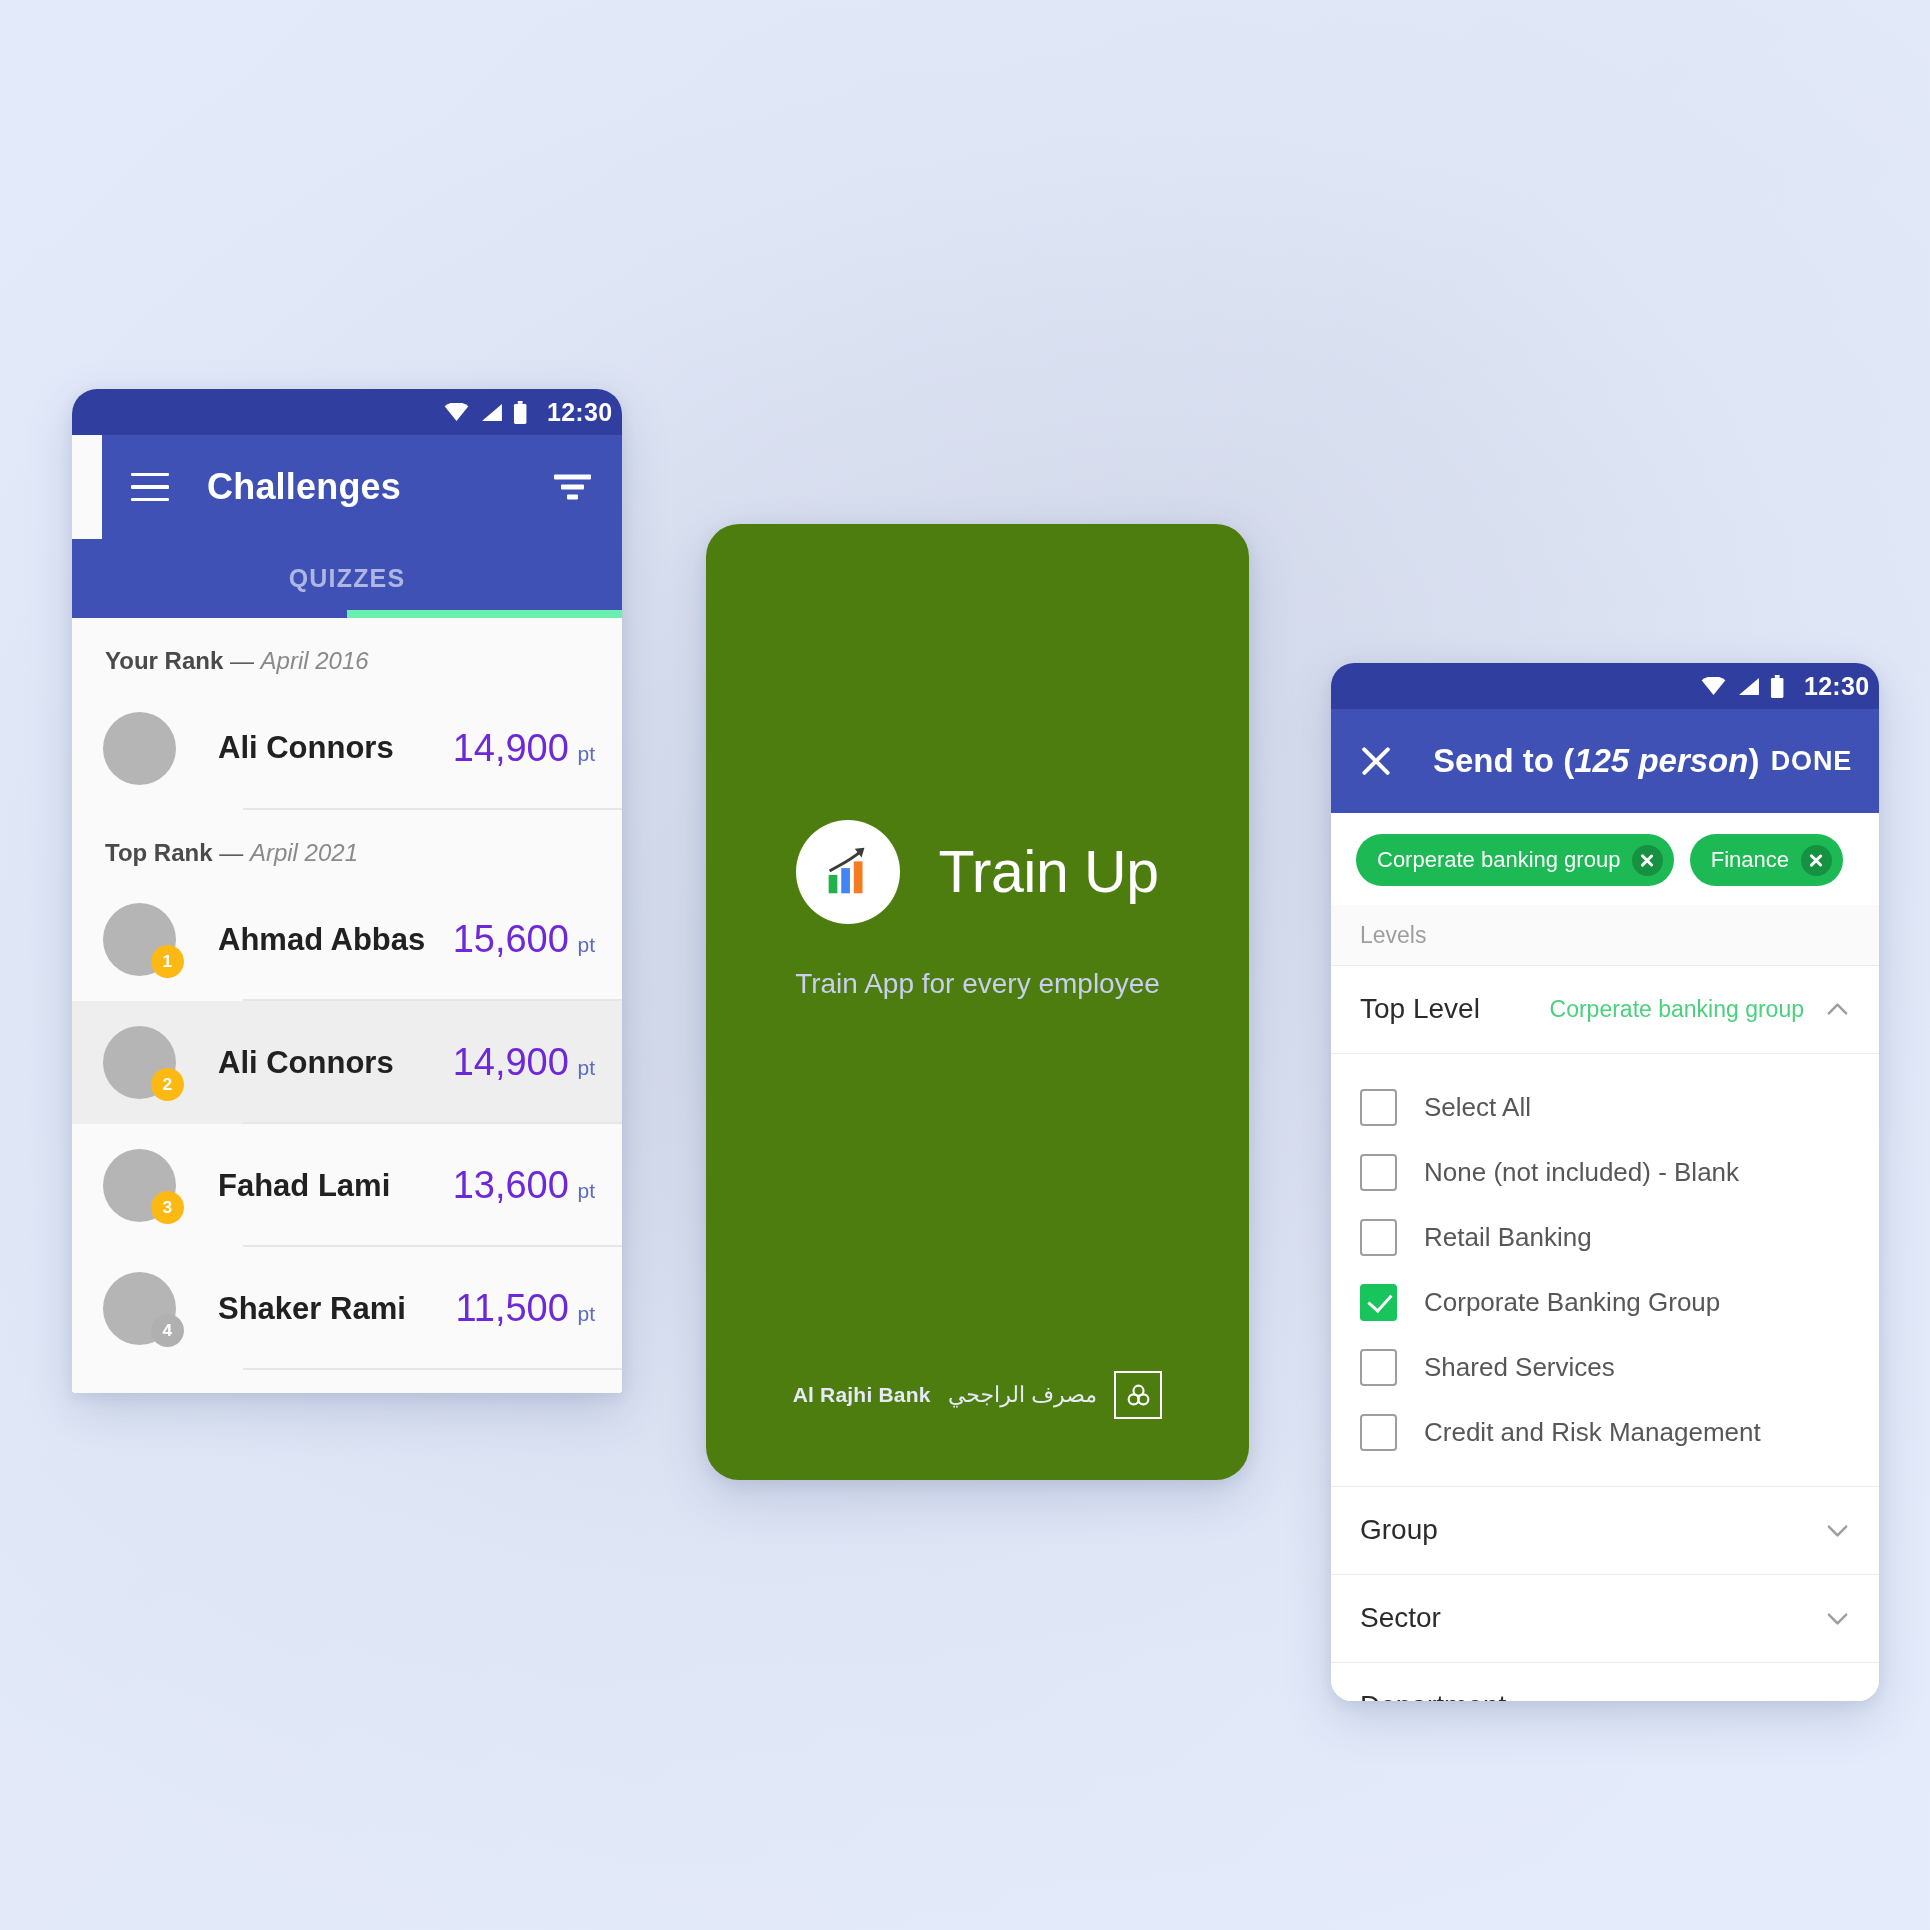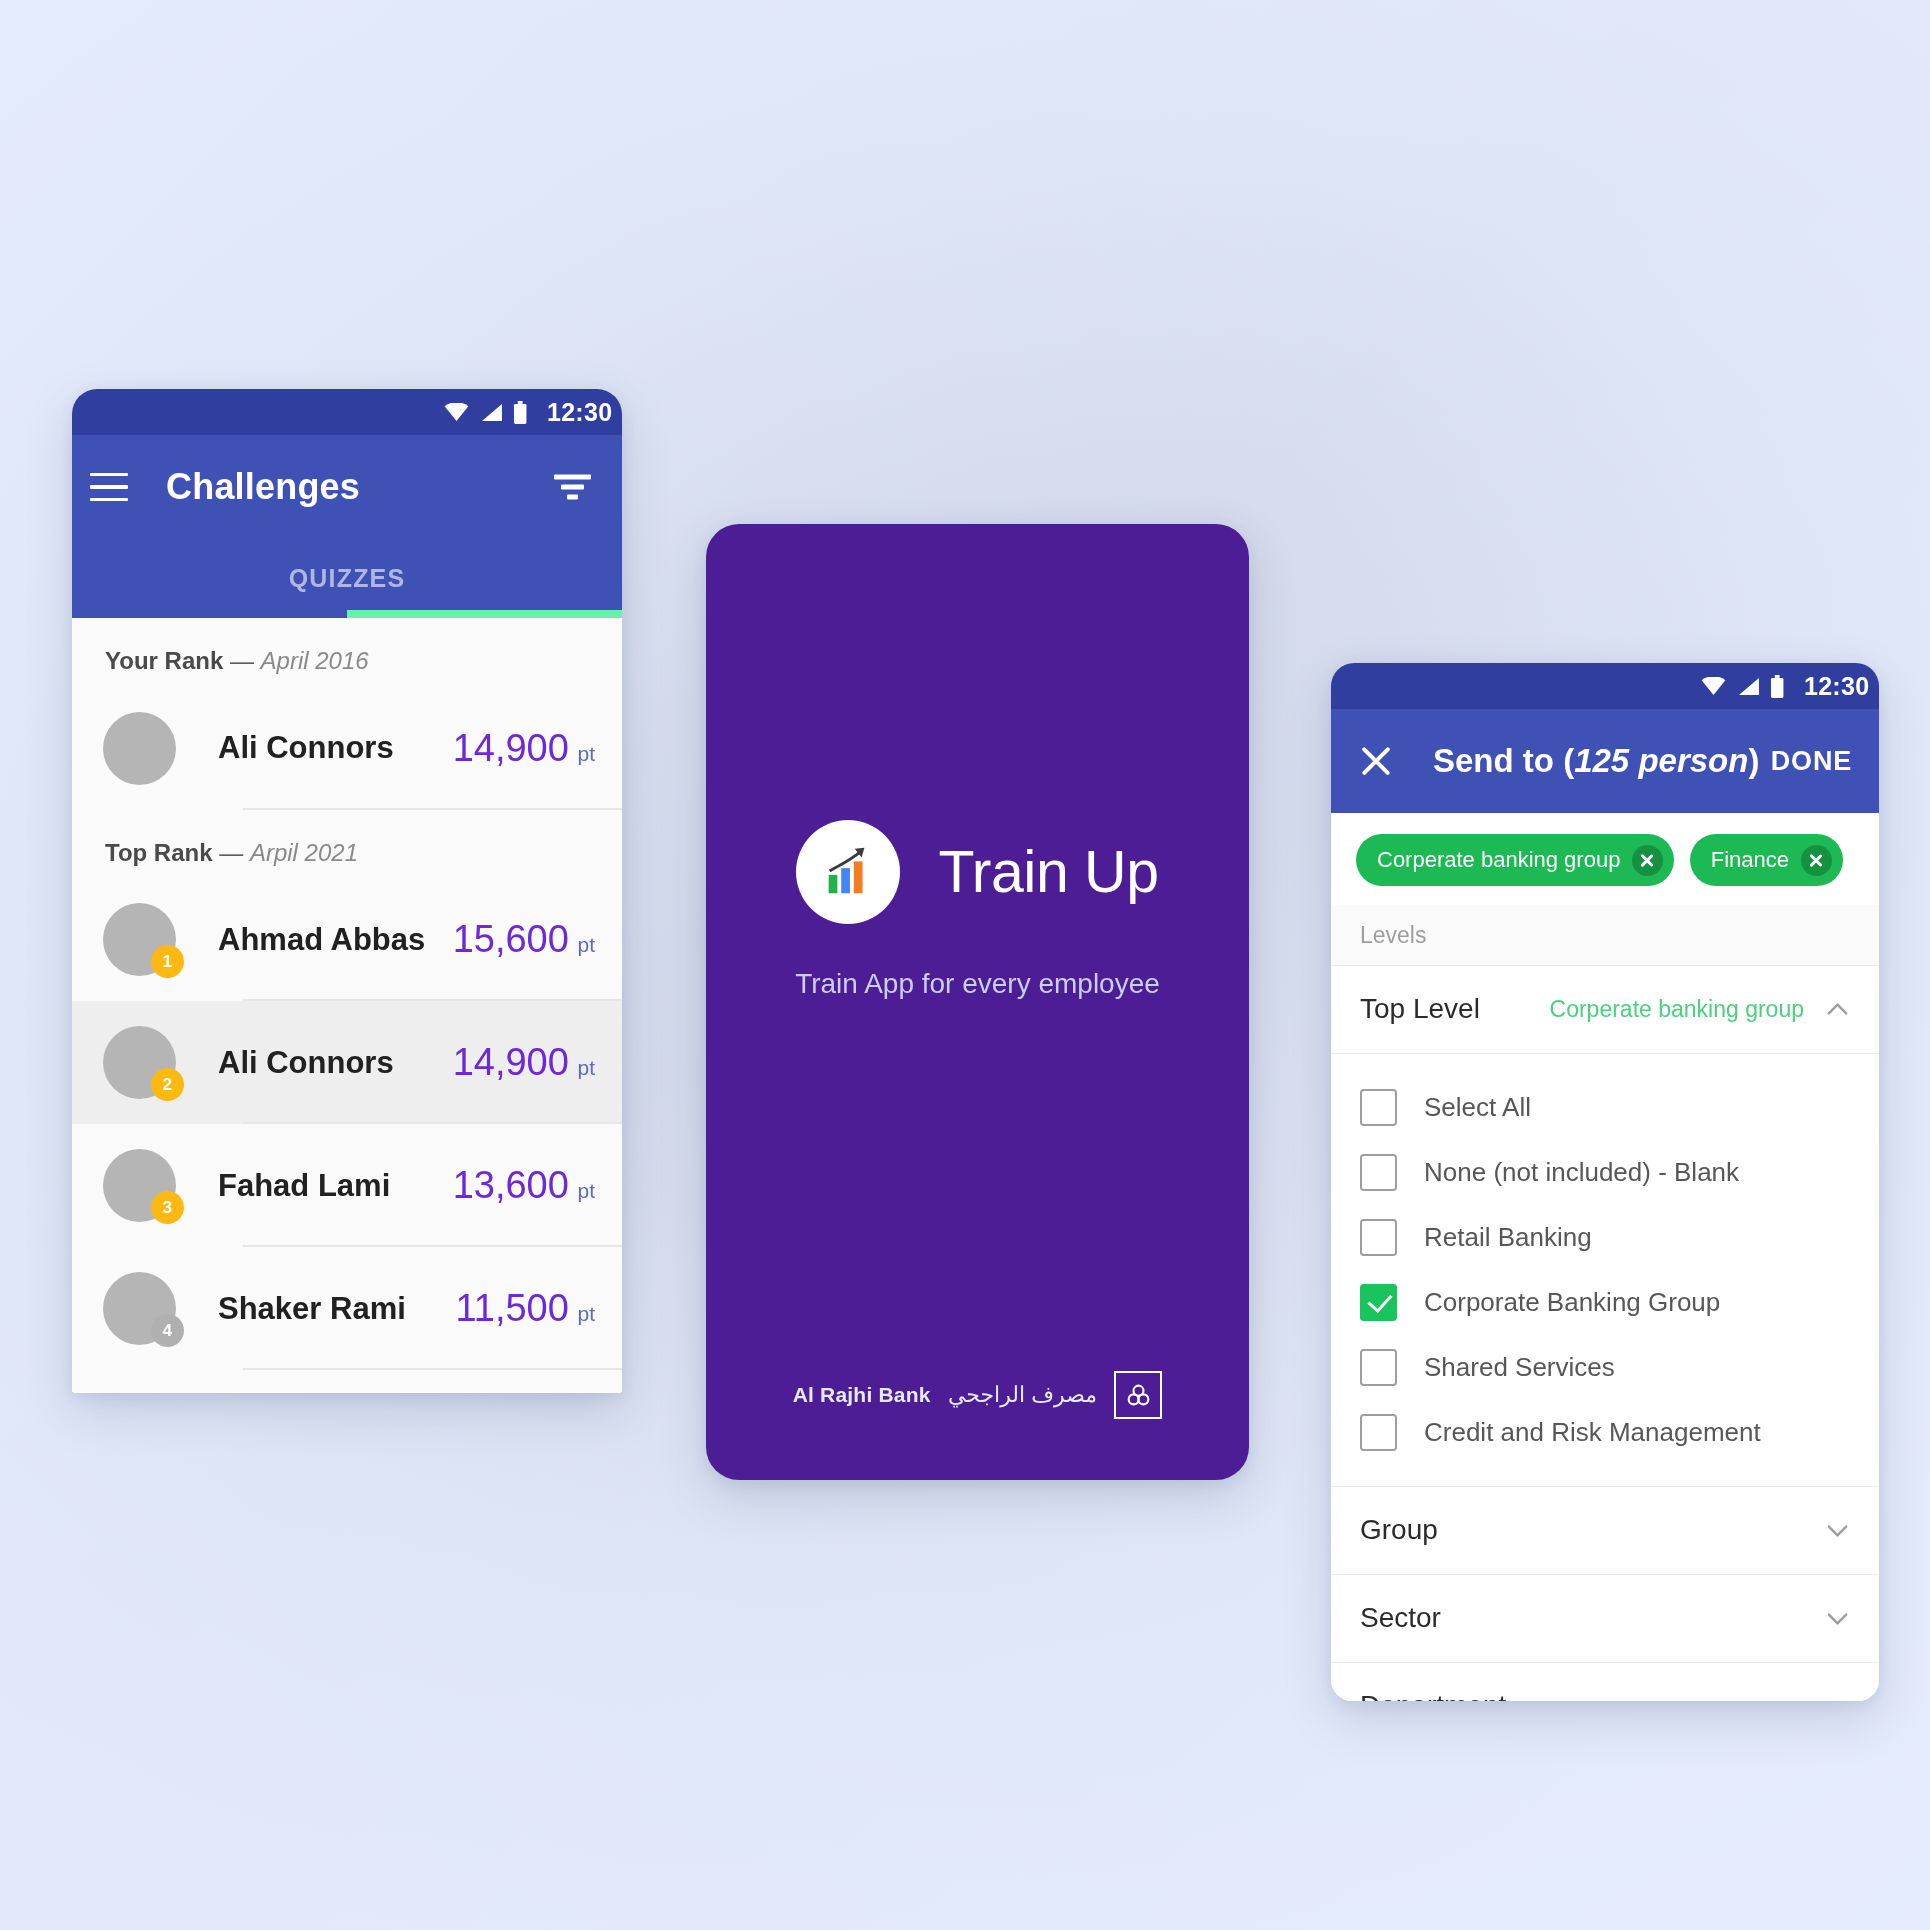--- a/index.html
+++ b/index.html
@@ -33,21 +33,21 @@
     height:46px;background:#303f9f;position:relative;
     display:flex;align-items:center;justify-content:flex-end;
     padding-right:9.6px;box-sizing:border-box;
   }
   .sb-icons{display:flex;align-items:center;gap:10.6px;}
   .sb-time{color:#fff;font-size:25px;font-weight:bold;letter-spacing:0.3px;margin-left:8.6px;}
   .wifi-ic{width:25px;height:19px;position:relative;}
   .wifi-ic svg, .sig-ic svg, .bat-ic svg{display:block;}
   .appbar{
     background:#3f51b5;height:104px;display:flex;align-items:center;
-    padding:0 18px;box-sizing:border-box;position:relative;
+    padding:0 29px;box-sizing:border-box;position:relative;margin-left:30px;
   }
   .hamburger{width:38px;height:29px;display:flex;flex-direction:column;justify-content:space-between;cursor:pointer;}
   .hamburger i{display:block;height:3.8px;background:#fff;border-radius:1px;}
   .appbar-title{
     color:#fff;font-size:36px;font-weight:bold;margin-left:38px;letter-spacing:0.2px;
   }
   .filter-ic{
     position:absolute;right:31px;top:50%;transform:translateY(-50%);
     width:37px;height:25px;display:flex;flex-direction:column;align-items:center;justify-content:space-between;cursor:pointer;
   }
@@ -90,21 +90,21 @@
   .rname{
     margin-left:42px;font-size:31px;font-weight:bold;color:#212121;white-space:nowrap;
   }
   .pts{margin-left:auto;display:flex;align-items:baseline;}
   .pts .v{font-size:38px;color:#6d28d9;letter-spacing:0;}
   .pts .u{font-size:21px;color:#5c6bc0;margin-left:8.6px;}
 
   
   #phone2{
     left:706px; top:524px; width:543px; height:956px;
-    border-radius:33px;background:#4c1d95;
+    border-radius:33px;background:#4d7c0f;
     display:flex;flex-direction:column;align-items:center;gap:38px;
   }
   .splash-mid{
     flex:1;display:flex;align-items:center;justify-content:center;
     width:100%;margin-top:-38px;
   }
   .brand-row{display:flex;flex-direction:column;align-items:center;}
   .logo-line{display:flex;align-items:center;}
   .logo-circle{
     width:104px;height:104px;border-radius:50%;background:#fff;

